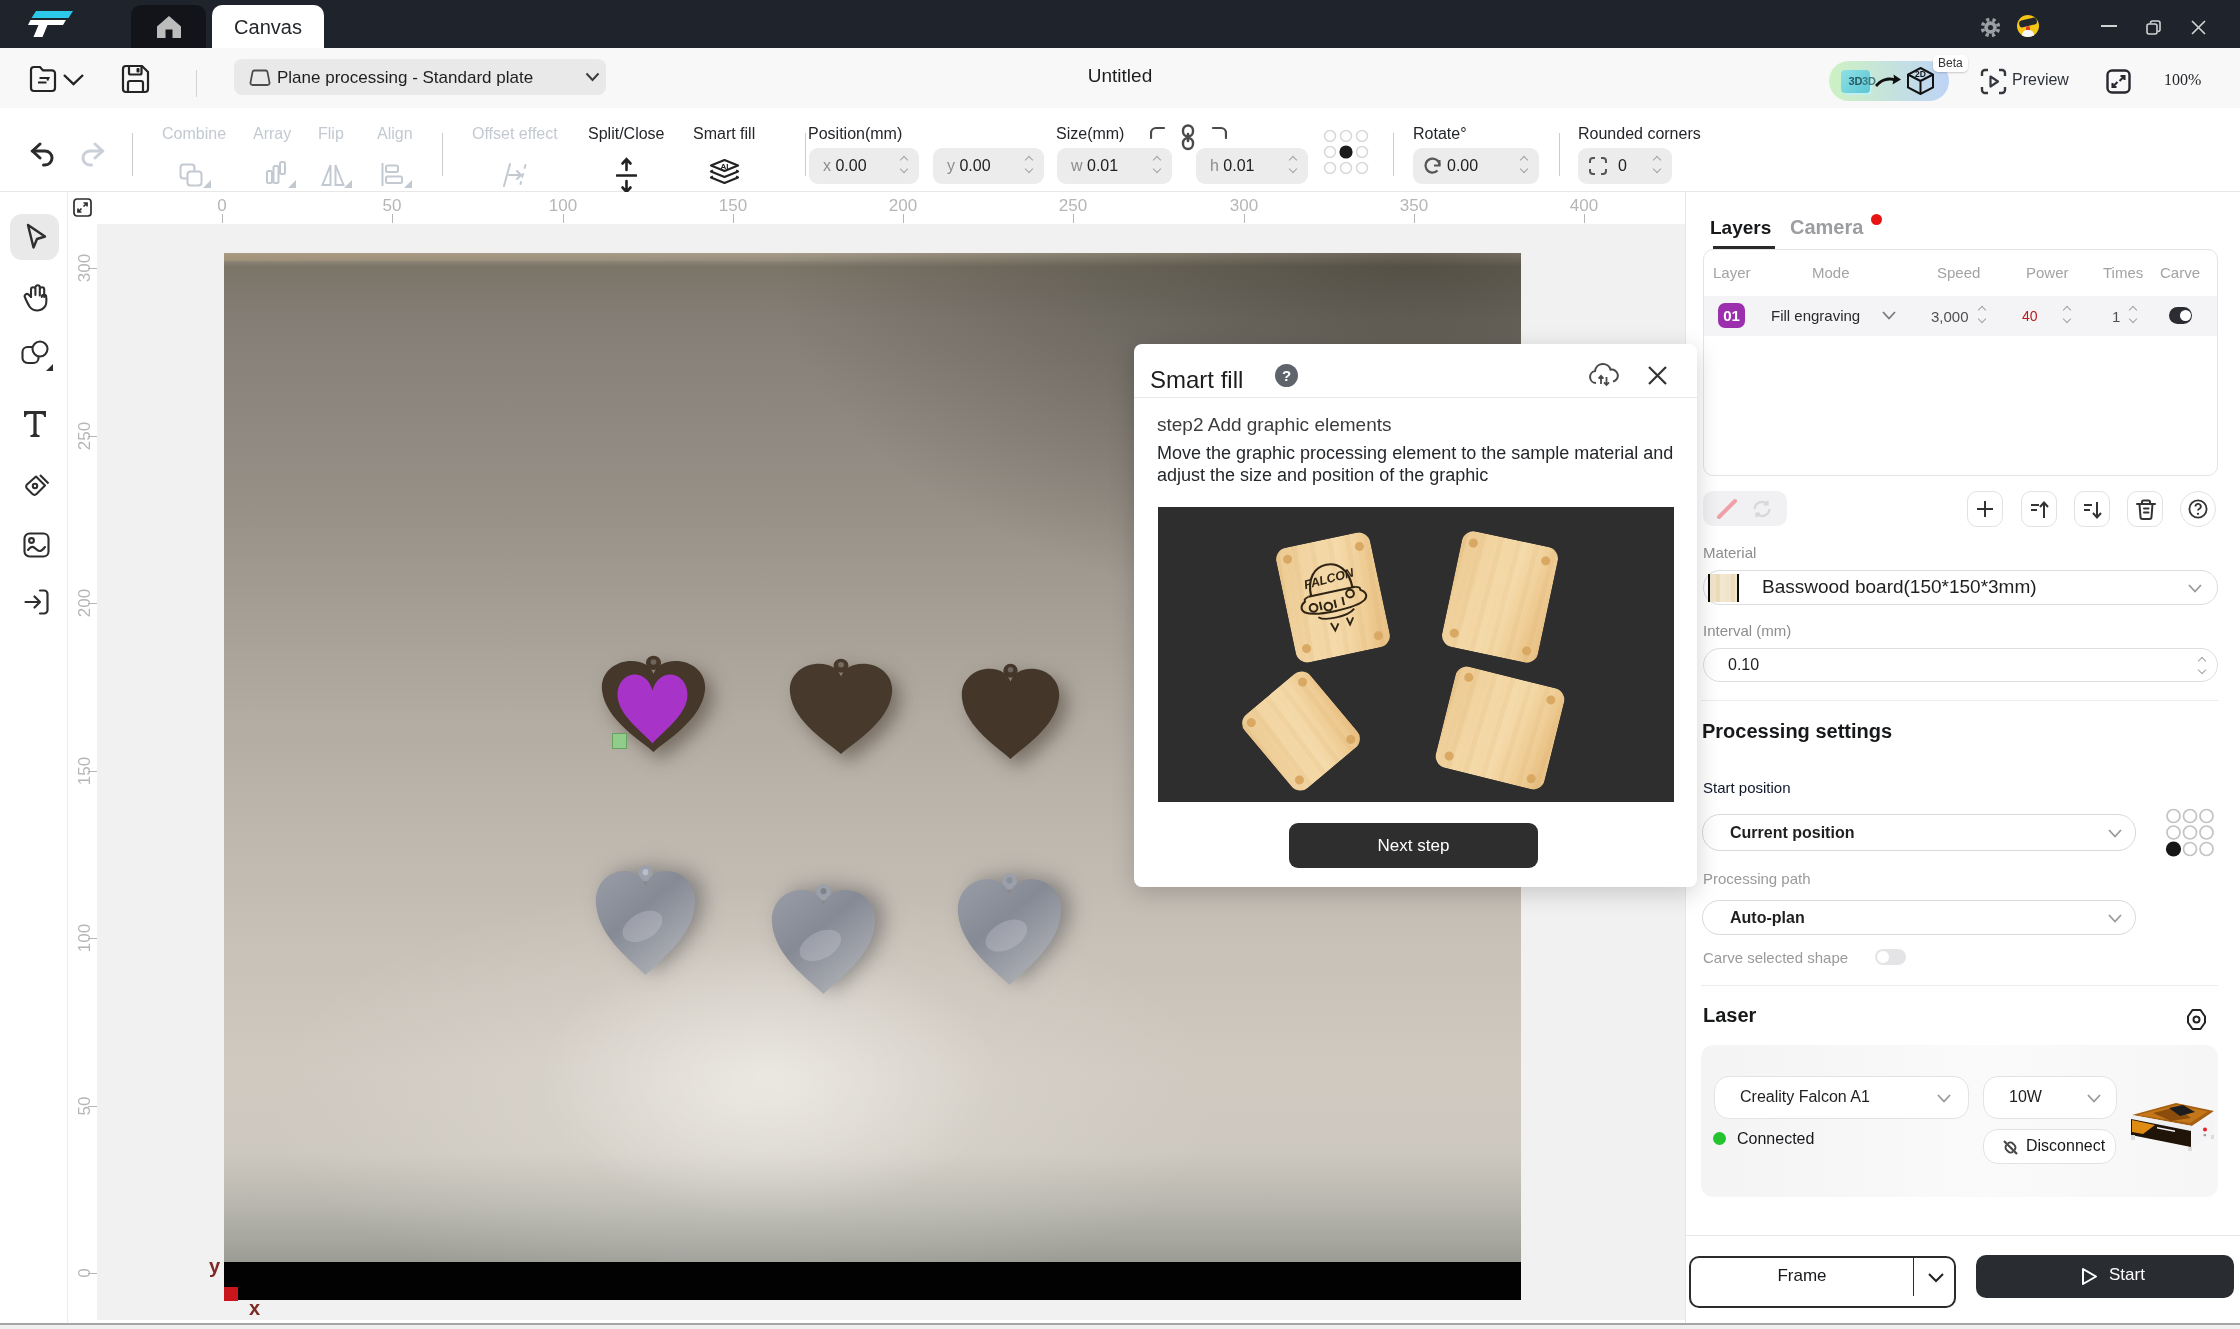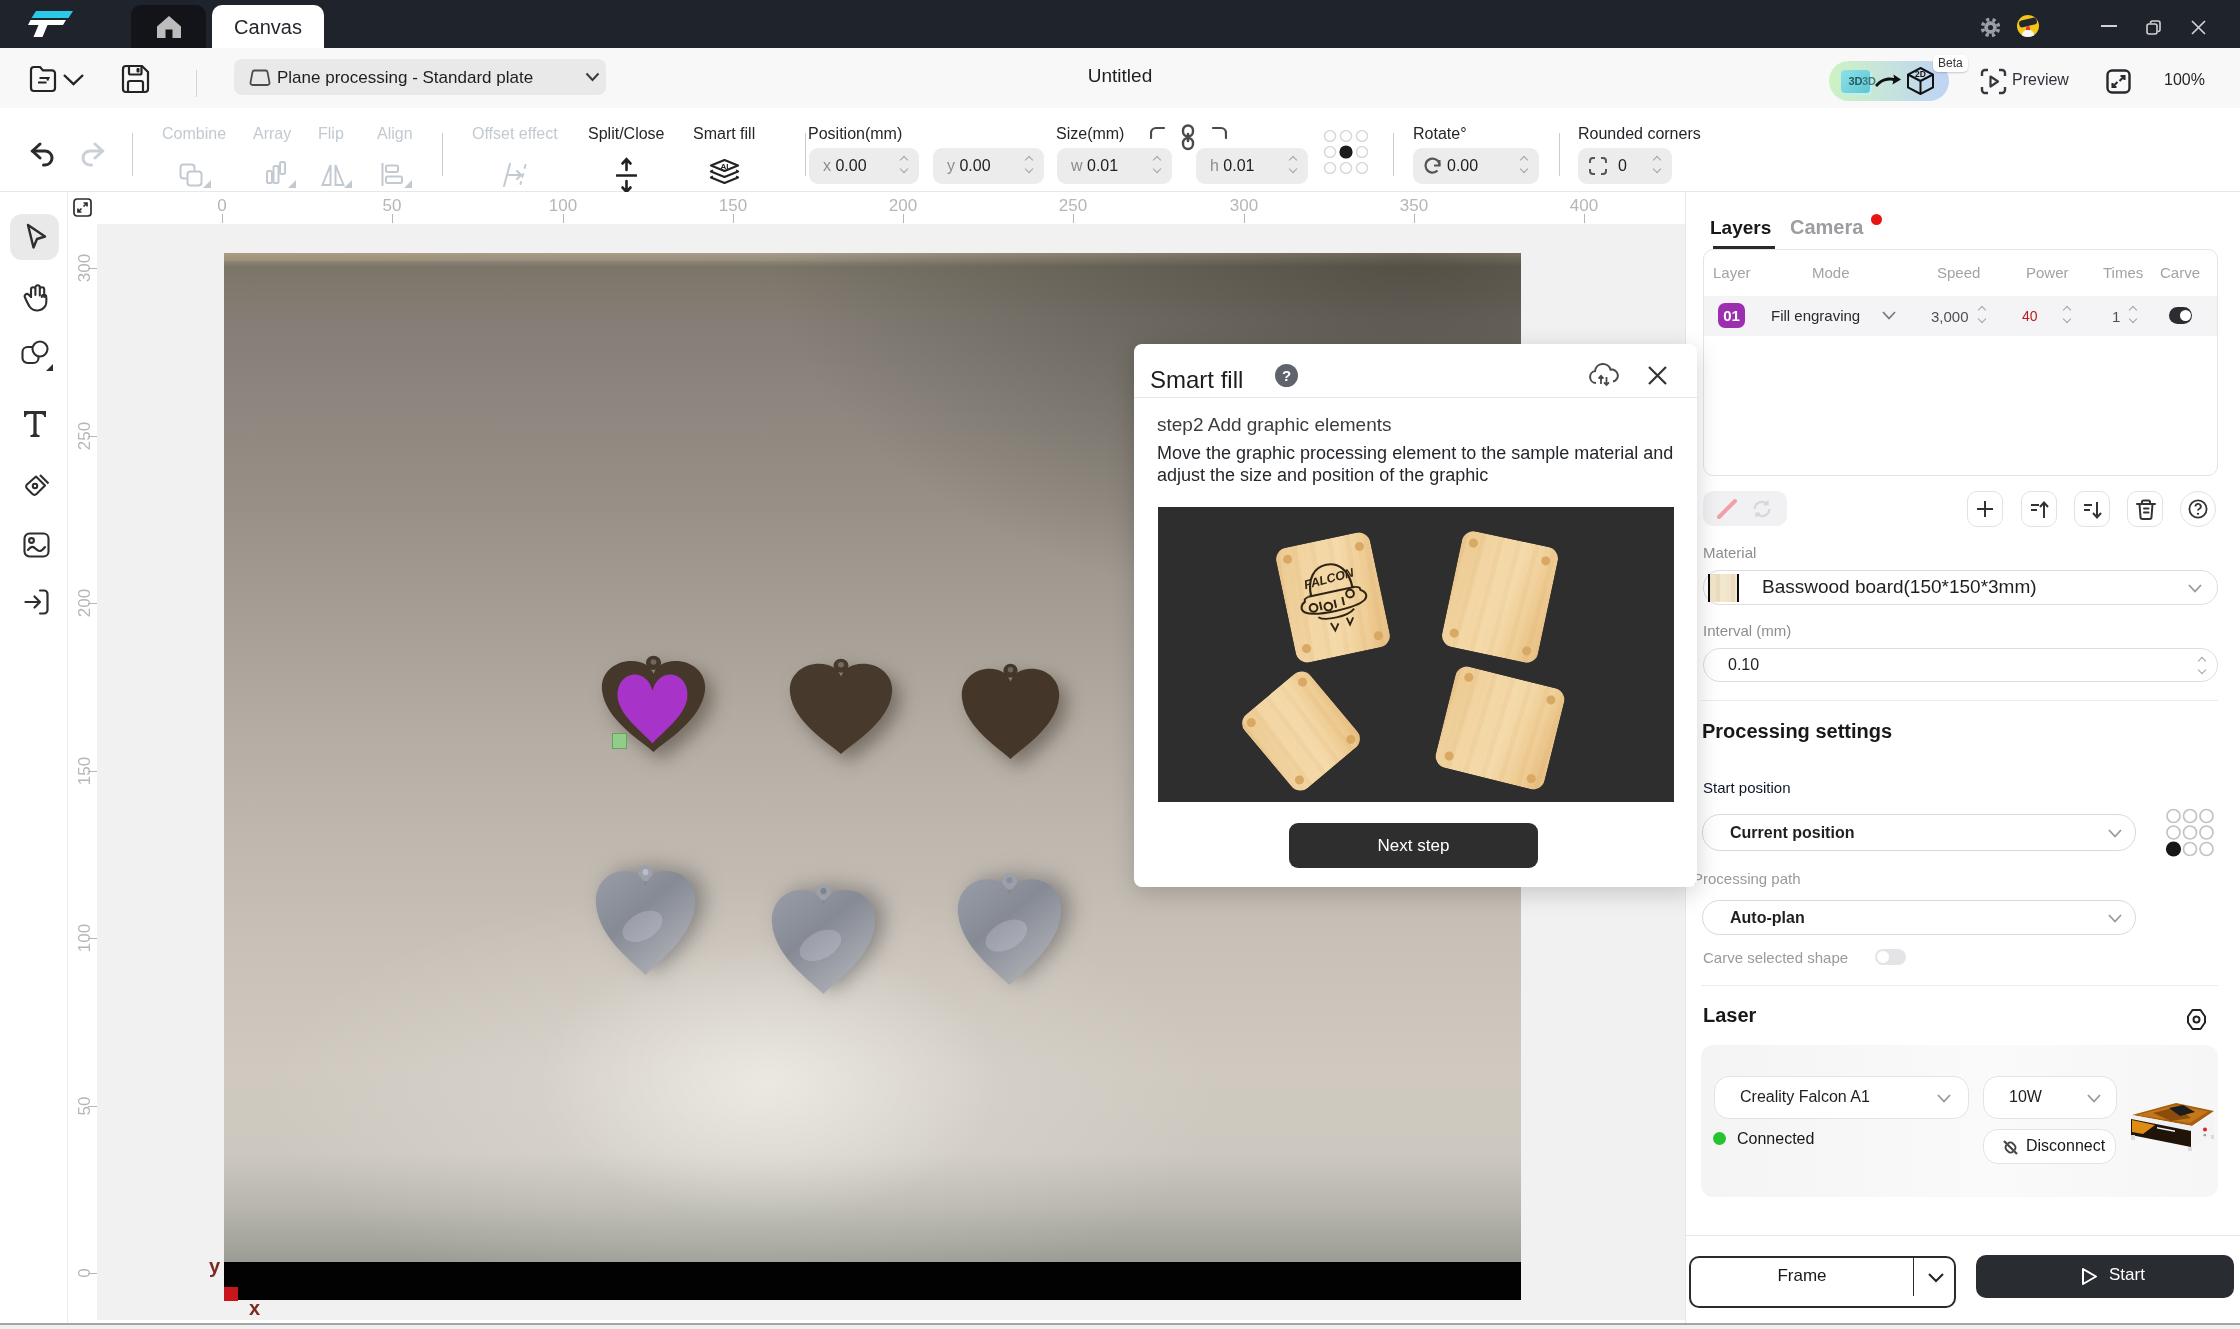--- a/index.html
+++ b/index.html
@@ -11,21 +11,21 @@
 #homebtn { position:absolute; left:131px; top:5px; width:75px; height:43px; background:#121419; border-radius:10px 10px 0 0; }
 #tab { position:absolute; left:212px; top:5px; width:112px; height:43px; background:#ffffff; border-radius:10px 10px 0 0; color:#24272c; font-size:20px; text-align:center; line-height:44px; }
 
 #row2 { position:absolute; left:0; top:48px; width:2240px; height:60px; background:#f8f8f8; }
 #modepill { position:absolute; left:234px; top:11px; width:372px; height:36px; background:#e9e9e9; border-radius:8px; }
 #modepill span.txt { position:absolute; left:43px; top:9px; font-size:17px; color:#1e1e1e; }
 #untitled { position:absolute; left:0; top:17px; width:2240px; text-align:center; font-size:19px; color:#1e1e1e; }
 #betapill { position:absolute; left:1829px; top:13px; width:120px; height:40px; border-radius:20px; background:linear-gradient(90deg,#cdf2c3,#bed3f6); }
 #betatag { position:absolute; left:1933px; top:7px; height:17px; padding:0 5px; background:#ffffff; border-radius:5px; font-size:12px; line-height:17px; color:#333; box-shadow:0 1px 2px rgba(0,0,0,.2); }
 #previewtxt { position:absolute; left:2012px; top:23px; font-size:16px; color:#2e333b; }
-#pct { position:absolute; left:2164px; top:23px; font-size:16px; color:#23262b; }
+#pct { position:absolute; left:2164px; top:23px; font-size:16px; color:#23262b;font-family:Liberation Serif, serif; }
 
 #row3 { position:absolute; left:0; top:108px; width:2240px; height:84px; background:#ffffff; border-bottom:1px solid #e7e7e7; }
 .sep3 { position:absolute; top:25px; width:1px; height:43px; background:#cccccc; }
 .glabel { position:absolute; top:17px; font-size:16px; color:#c3c9d1; white-space:nowrap; }
 .glabel.dark { color:#24262a; }
 .ibox { position:absolute; top:40px; height:36px; background:#ececec; border-radius:9px; font-size:16px; color:#212121;padding-left:40px; }
 .ibox .pfx { color:#8d8d8d; }
 .ibox .inner { position:absolute; left:14px; top:9px; white-space:nowrap; }
 .spin { position:absolute; right:9px; top:5px; width:10px; height:26px; }
 .spin:before, .spin:after { content:""; position:absolute; left:1px; width:5px; height:5px; border-left:1.4px solid #a2a2a2; border-top:1.4px solid #a2a2a2; }
@@ -504,21 +504,21 @@
           <circle cx="25" cy="8" r="6.5"></circle>
           <circle cx="41.5" cy="8" r="6.5"></circle>
         <circle cx="25" cy="24.5" r="6.5"></circle>
           <circle cx="41.5" cy="24.5" r="6.5"></circle>
           <circle cx="8.5" cy="24.5" r="6.5"></circle>
         <circle cx="25" cy="41" r="6.5"></circle>
           <circle cx="41.5" cy="41" r="6.5"></circle>
       </g>
       <circle cx="8.5" cy="41" r="7.6" fill="#171717"></circle>
     </svg>
-    <div class="rp" style="left:7px;top:678px;font-size:15px;color:#9a9a9a">Processing path</div>
+    <div class="rp" style="left:17px;top:678px;font-size:15px;color:#9a9a9a">Processing path</div>
     <div class="rp dd" style="left:16px;top:708px;width:434px;height:35px">
       <span class="rp" style="left:27px;top:8px;font-size:16px;font-weight:bold;color:#1f1f1f">Auto-plan</span>
       <svg class="rp" style="left:405px;top:13px" width="14" height="9" viewBox="0 0 14 9" fill="none" stroke="#999" stroke-width="1.8">
           <path d="M1 1 L7 7.5 L13 1"></path>
         </svg>
     </div>
     <div class="rp" style="left:17px;top:757px;font-size:15px;color:#9a9a9a">Carve selected shape</div>
     <div class="rp" style="left:189px;top:757px;width:31px;height:16px;background:#e4e4e6;border-radius:8px">
         <span class="rp" style="left:2px;top:2px;width:12px;height:12px;background:#fff;border-radius:50%"></span>
       </div>

